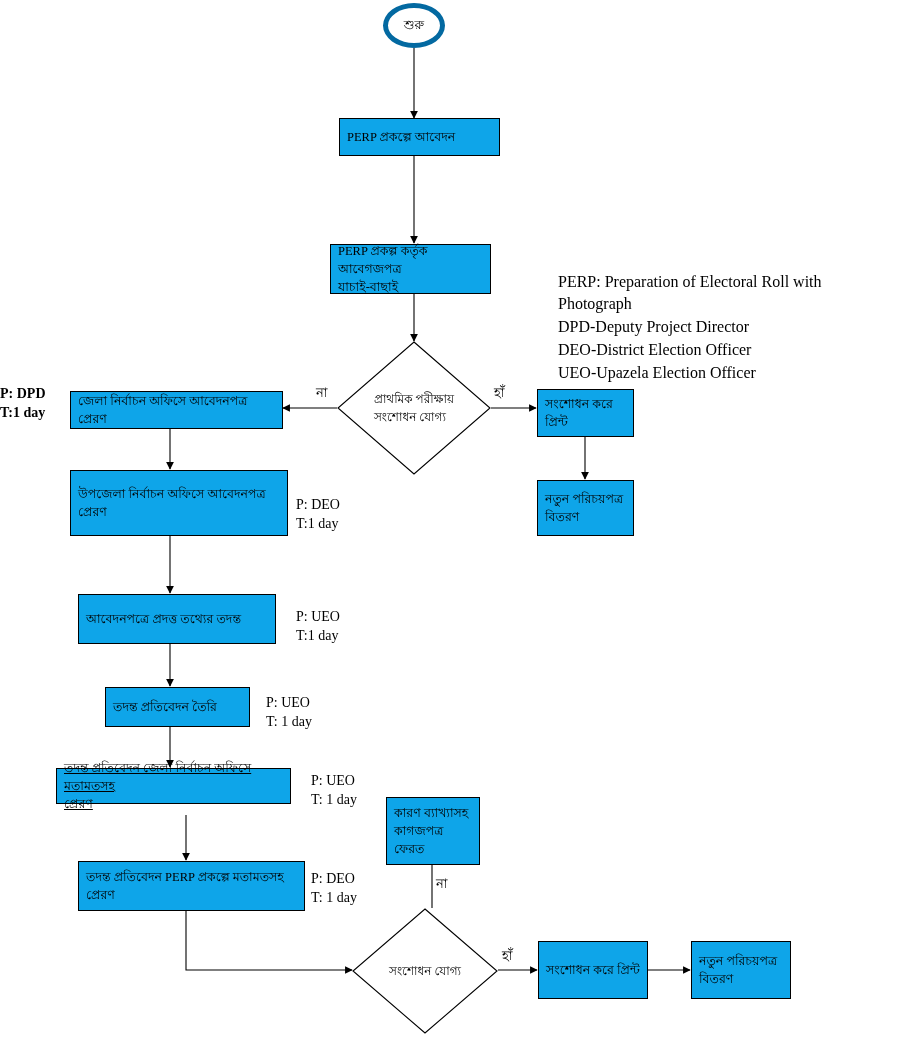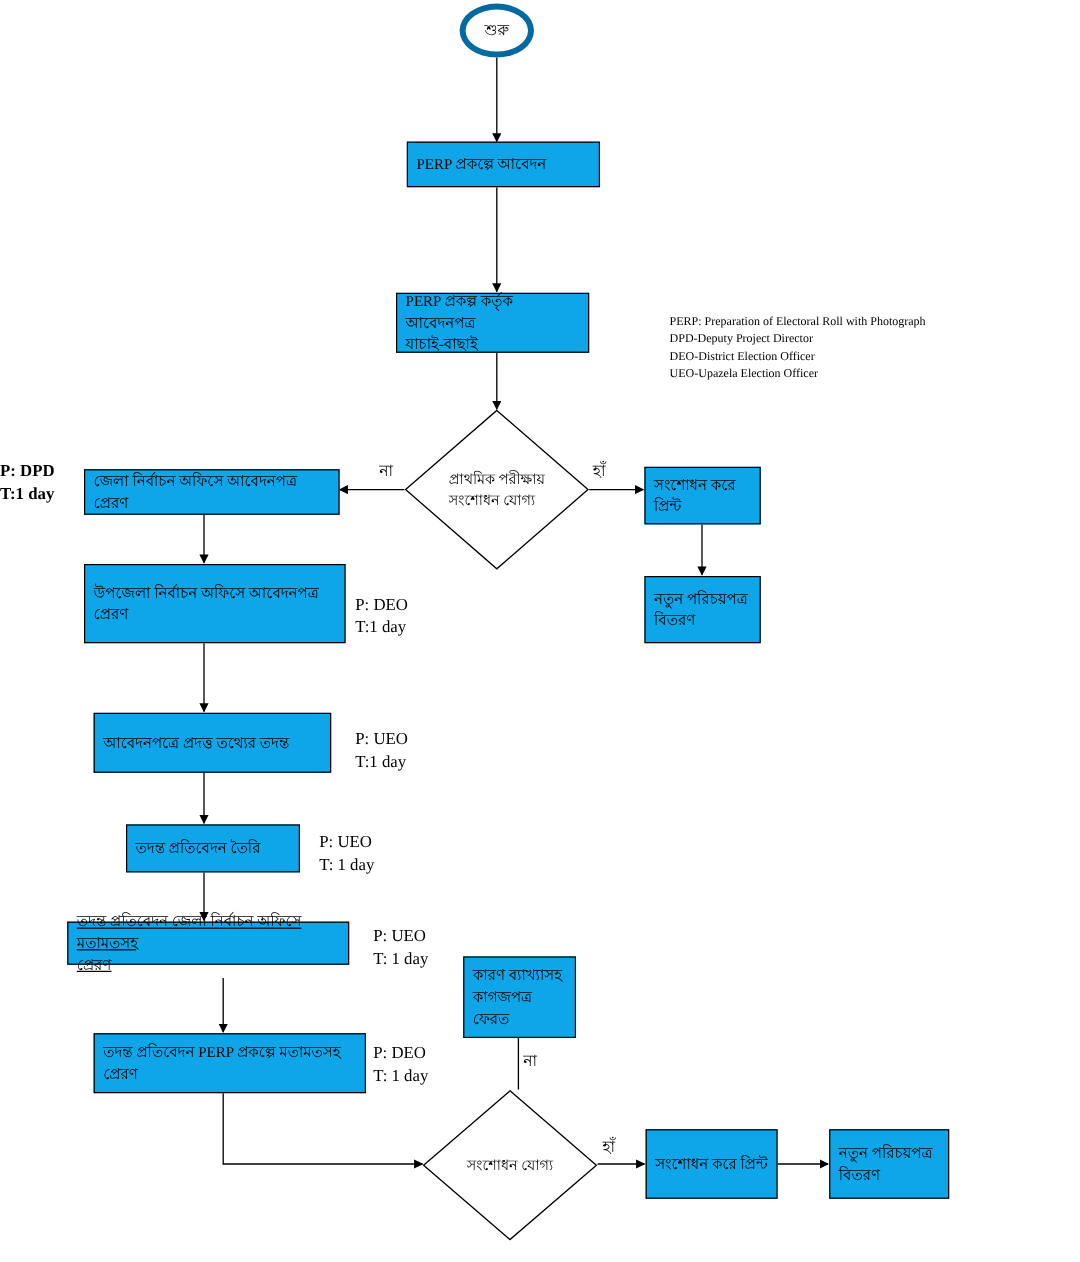--- a/index.html
+++ b/index.html
@@ -82,21 +82,21 @@
     color: #000000;
     white-space: pre-line;
   }
   .edge-label {
     position: absolute;
     font-size: 13px;
     color: #000000;
   }
   .legend {
     position: absolute;
-    font-size: 10px;
+    font-size: 16px;
     line-height: 1.42;
     color: #000000;
     white-space: pre-line;
   }
 </style>
 </head>
 <body>
 
 <div id="canvas">
 
@@ -170,21 +170,21 @@
 
   <div class="ellipse-node" style="left:383px; top:3px; width:62px; height:45px;">
     <span class="label">শুরু</span>
   </div>
 
   <div class="node" style="left:339px; top:118px; width:161px; height:38px;">
     <span class="label">PERP প্রকল্পে আবেদন</span>
   </div>
 
   <div class="node" style="left:330px; top:244px; width:161px; height:50px;">
-    <span class="label">PERP প্রকল্প কর্তৃক আবেদনপত্র
+    <span class="label">PERP প্রকল্প কর্তৃক আবেগজপত্র
 যাচাই-বাছাই</span>
   </div>
 
   <div class="legend" style="left:558px; top:248px; width:330px;">
     <span>PERP: Preparation of Electoral Roll with Photograph
 DPD-Deputy Project Director
 DEO-District Election Officer
 UEO-Upazela Election Officer</span>
   </div>
 

